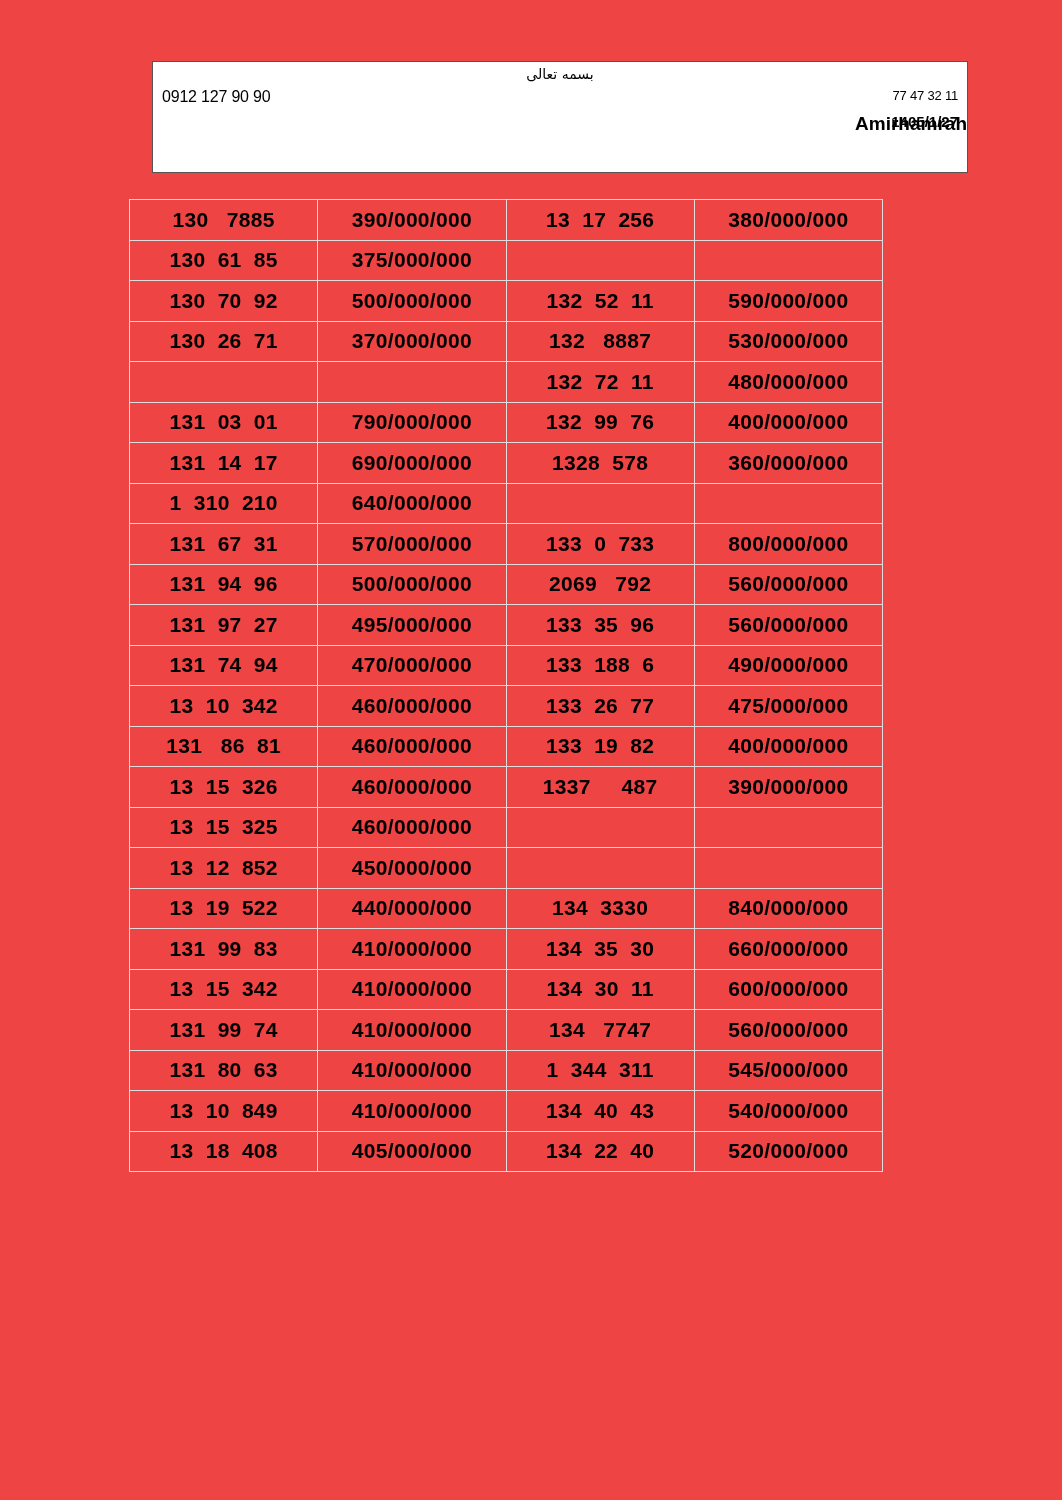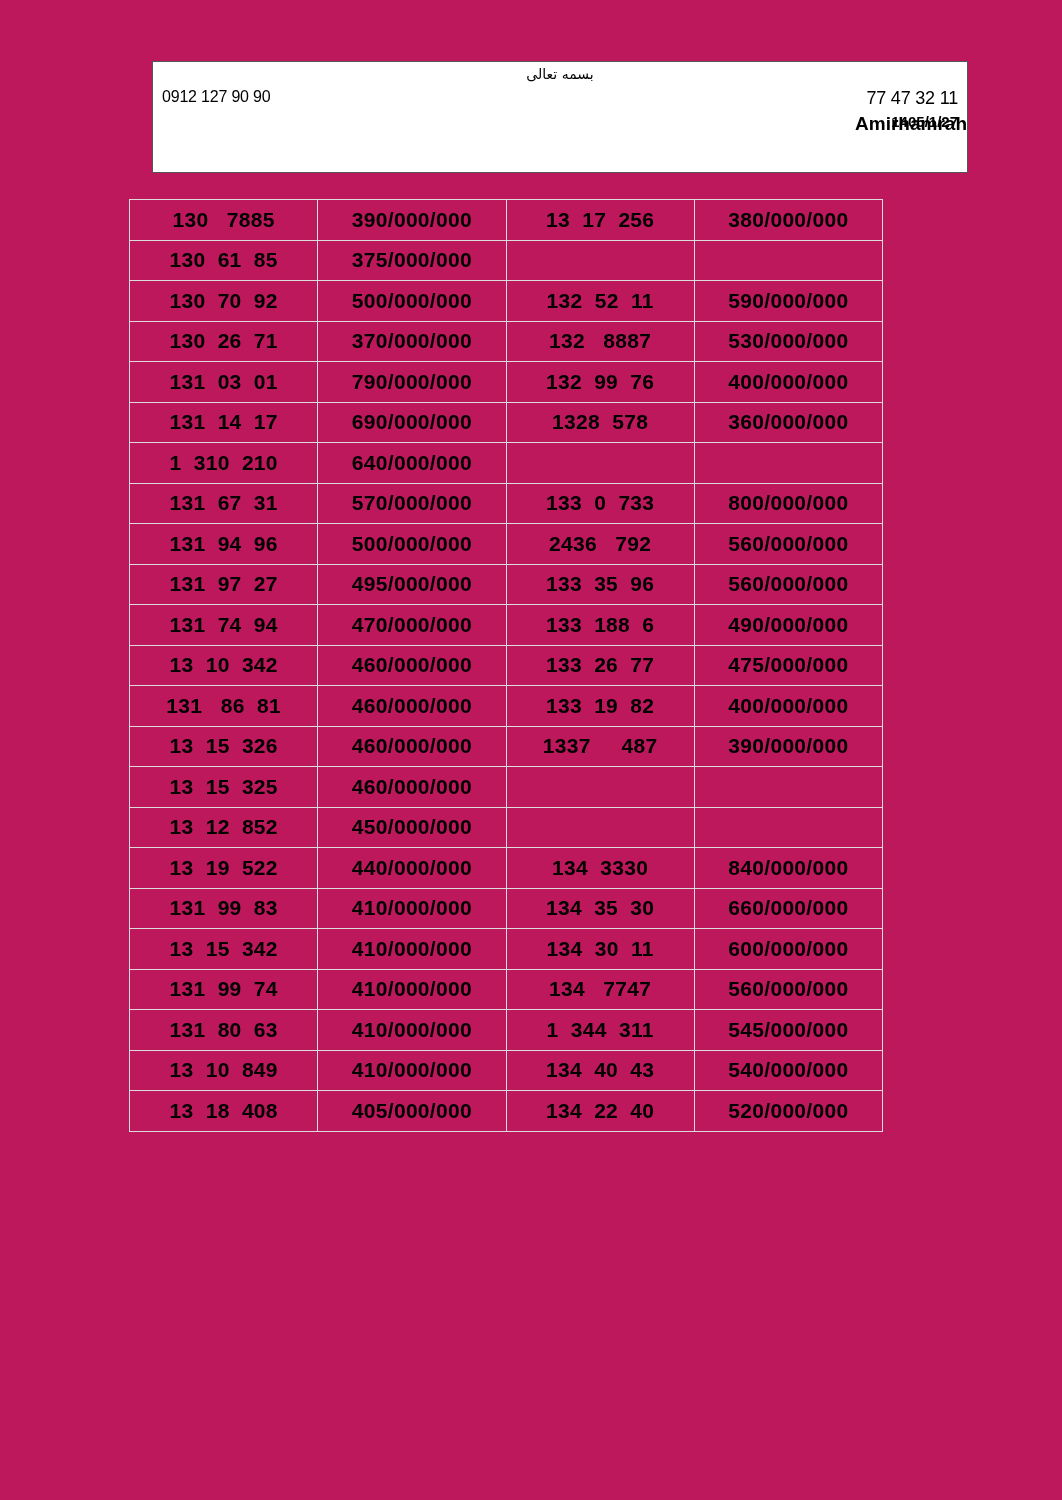--- a/index.html
+++ b/index.html
@@ -1,24 +1,24 @@
 <!DOCTYPE html>
 <html><head>
   <meta charset="utf-8">
   <style>
     html, body { margin: 0; padding: 0; background: #ffffff; }
     body { width: 1062px; height: 1500px; position: relative; overflow: hidden; font-family: "Liberation Sans", sans-serif; color: #000; }
-    .page { position: absolute; left: 0; top: 0; width: 1062px; height: 1500px; background: #be185d; }
+    .page { position: absolute; left: 0; top: 0; width: 1062px; height: 1500px; background: #ef4444; }
     .header-box {
       position: absolute; left: 152px; top: 61px; width: 816px; height: 112px;
       border: 1.5px solid #555; box-sizing: border-box; background: #fff;
     }
     .basmala { position: absolute; left: 0; right: 0; top: 4px; text-align: center; font-family: "DejaVu Sans", sans-serif; font-size: 14px; direction: rtl; }
     .phone-left { position: absolute; left: 9px; top: 26px; font-family: "Liberation Sans Narrow", "Liberation Sans", sans-serif; font-size: 16px; letter-spacing: -0.2px; }
-    .phone-right { position: absolute; right: 9px; top: 26px; font-size: 18px; letter-spacing: -0.2px; margin-left: 36px; }
+    .phone-right { position: absolute; right: 9px; top: 26px; font-size: 13px; letter-spacing: -0.2px; margin-left: 36px; }
     .brand { position: absolute; left: 0; right: 0; top: 51px; text-align: right; font-weight: bold; font-size: 19px; }
     .date { position: absolute; right: 9px; top: 51px; font-weight: bold; font-size: 15px; }
 
     table.prices {
       position: absolute; left: 129px; top: 199px; width: 754px;
       border-collapse: collapse; table-layout: fixed;
     }
     table.prices td {
       border: 1.5px solid #dcdcdc; height: 39.5px; padding: 0;
       text-align: center; font-weight: bold; font-size: 21px; white-space: pre;
@@ -64,20 +64,26 @@
           <td>132  52  11</td>
           <td>590/000/000</td>
         </tr>
         <tr>
           <td>130  26  71</td>
           <td>370/000/000</td>
           <td>132   8887</td>
           <td>530/000/000</td>
         </tr>
         <tr>
+          <td></td>
+          <td></td>
+          <td>132  72  11</td>
+          <td>480/000/000</td>
+        </tr>
+        <tr>
           <td>131  03  01</td>
           <td>790/000/000</td>
           <td>132  99  76</td>
           <td>400/000/000</td>
         </tr>
         <tr>
           <td>131  14  17</td>
           <td>690/000/000</td>
           <td>1328  578</td>
           <td>360/000/000</td>
@@ -90,21 +96,21 @@
         </tr>
         <tr>
           <td>131  67  31</td>
           <td>570/000/000</td>
           <td>133  0  733</td>
           <td>800/000/000</td>
         </tr>
         <tr>
           <td>131  94  96</td>
           <td>500/000/000</td>
-          <td>2436   792</td>
+          <td>2069   792</td>
           <td>560/000/000</td>
         </tr>
         <tr>
           <td>131  97  27</td>
           <td>495/000/000</td>
           <td>133  35  96</td>
           <td>560/000/000</td>
         </tr>
         <tr>
           <td>131  74  94</td>

